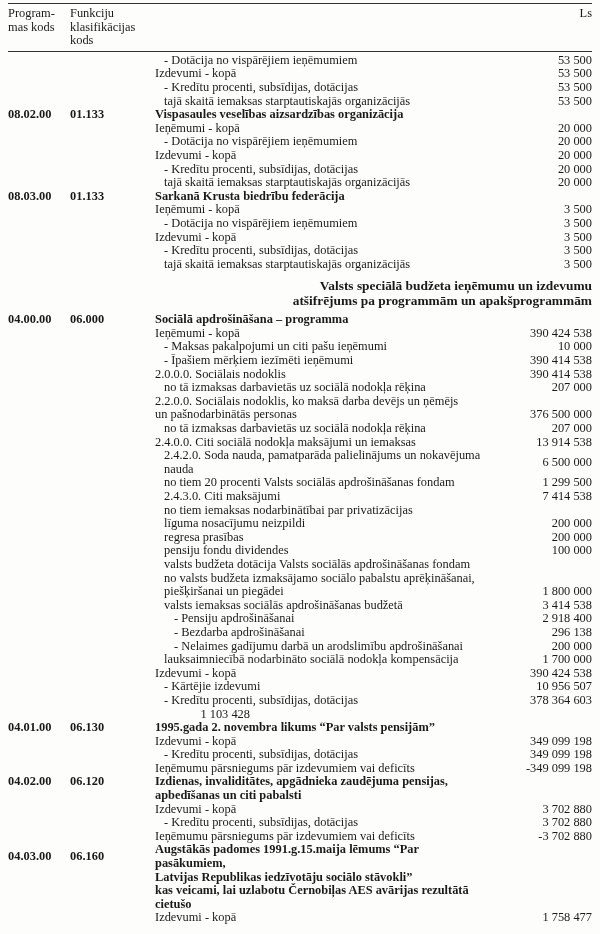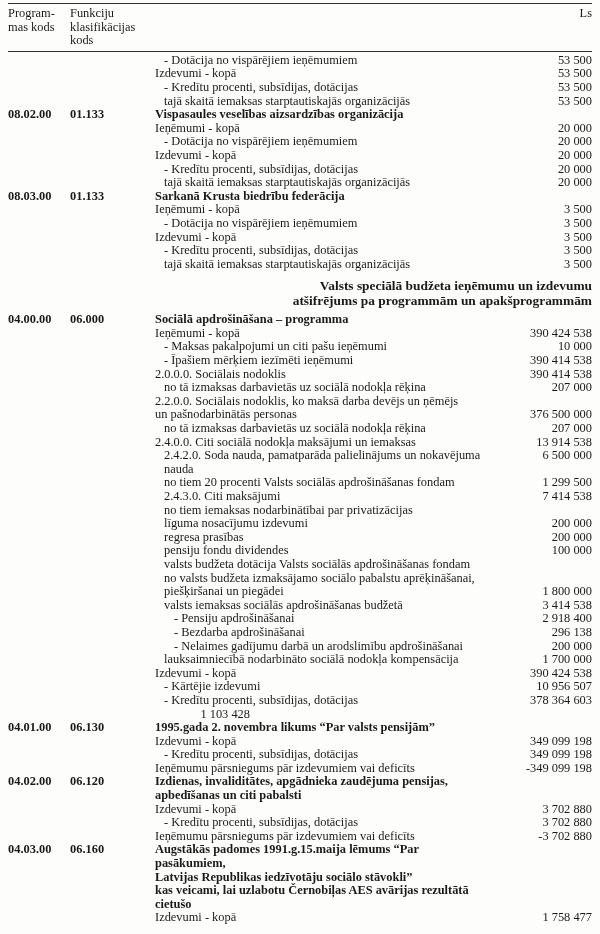--- a/index.html
+++ b/index.html
@@ -14,21 +14,21 @@
     display:flex;align-items:flex-start;
     border-top:1px solid #2f2f2f;
     border-bottom:1.5px solid #2f2f2f;
     padding:3px 0 3px 0;
   }
   .hc{white-space:nowrap;}
   .h1{width:62px;}
   .h2{flex:1;}
   .h3{width:95px;text-align:right;}
   .tbody{padding-top:2px;}
-  .row{display:flex;align-items:flex-start;}
+  .row{display:flex;align-items:center;}
   .cell{display:block;}
   .c1{width:62px;font-weight:bold;flex:none;}
   .c2{width:85px;font-weight:bold;flex:none;}
   .tx{flex:1;padding-right:6px;}
   .am{width:95px;flex:none;text-align:right;white-space:nowrap;}
   .ind0{padding-left:0;}
   .ind1{padding-left:9px;}
   .ind2{padding-left:19px;}
   .bold .tx{font-weight:bold;}
   .hline{
@@ -233,21 +233,21 @@
       </div>
       <div class="row">
         <span class="cell c1"></span>
         <span class="cell c2"></span>
         <span class="cell tx ind1">no tiem iemaksas nodarbinātībai par privatizācijas</span>
         <span class="cell am"></span>
       </div>
       <div class="row">
         <span class="cell c1"></span>
         <span class="cell c2"></span>
-        <span class="cell tx ind1">līguma nosacījumu izdevumi</span>
+        <span class="cell tx ind1">līguma nosacījumu neizpildi</span>
         <span class="cell am">200 000</span>
       </div>
       <div class="row">
         <span class="cell c1"></span>
         <span class="cell c2"></span>
         <span class="cell tx ind1">regresa prasības</span>
         <span class="cell am">200 000</span>
       </div>
       <div class="row">
         <span class="cell c1"></span>

